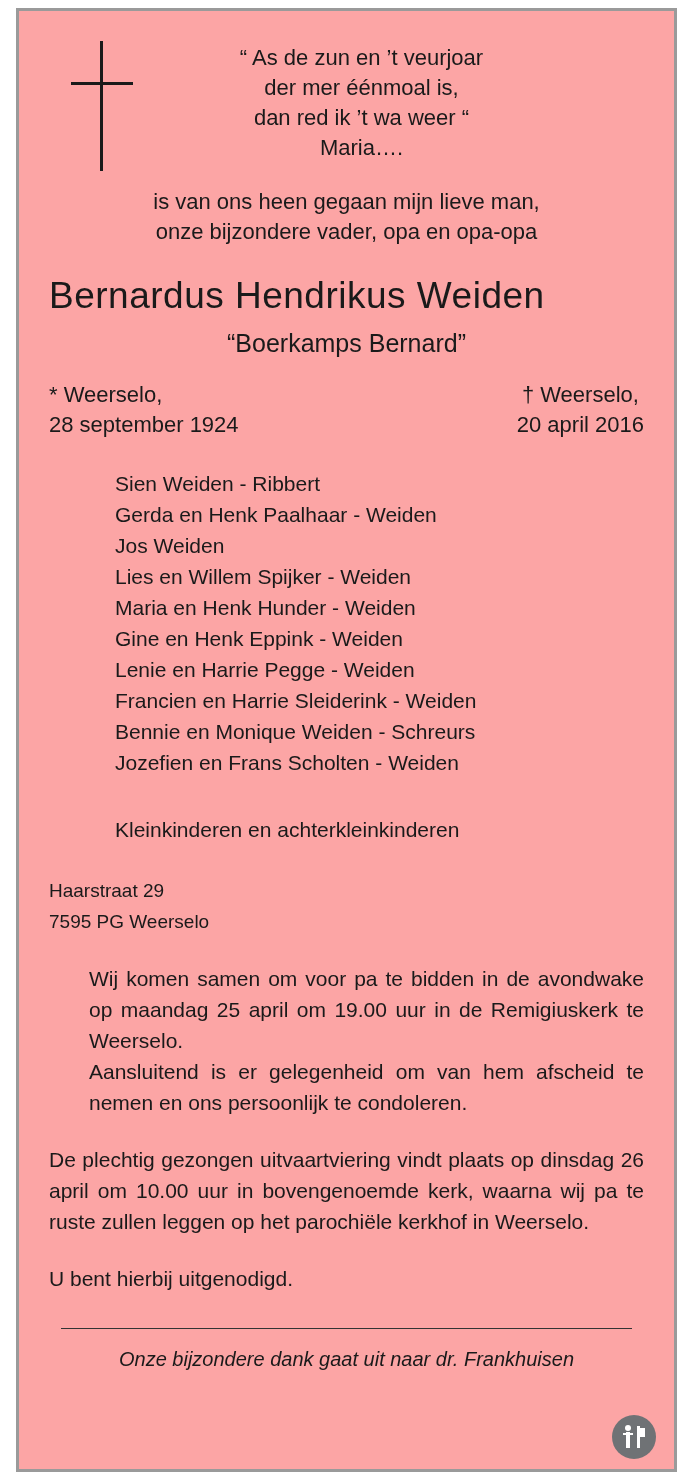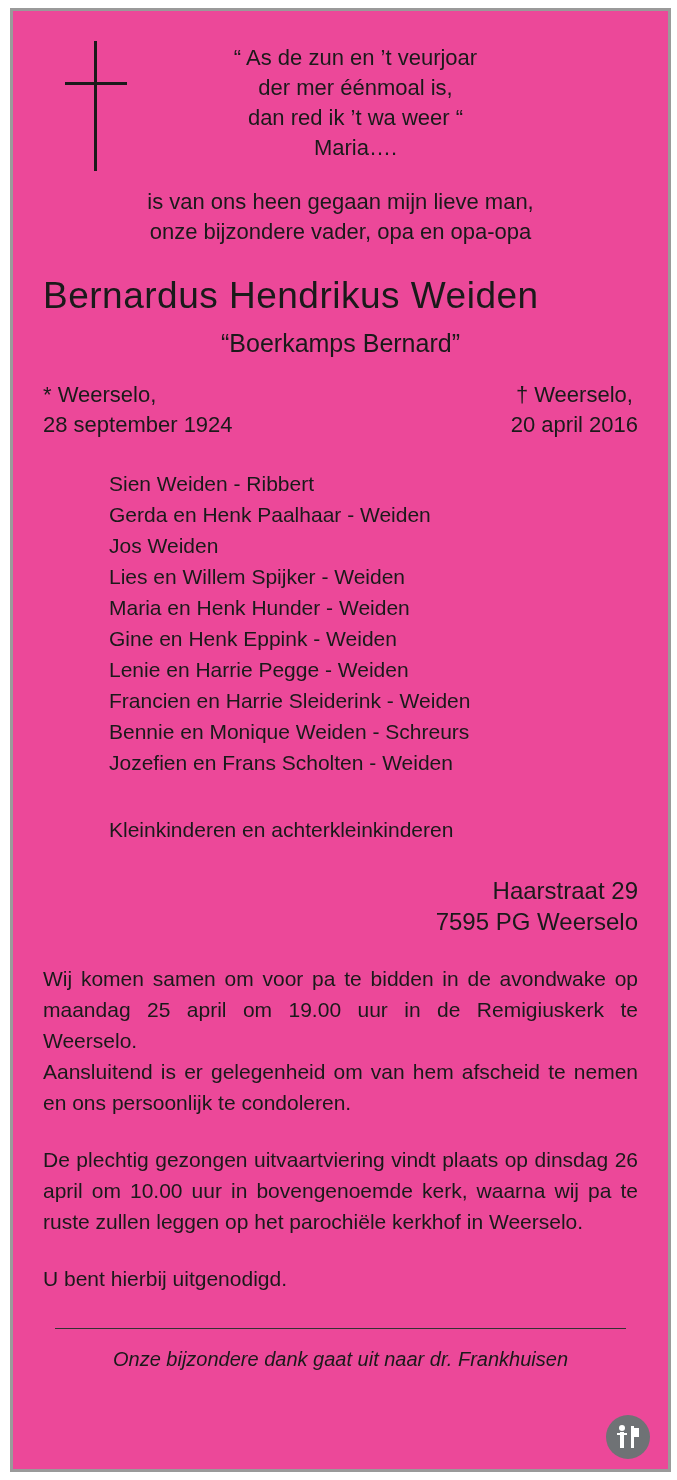--- a/index.html
+++ b/index.html
@@ -8,27 +8,27 @@
     background: #ffffff;
   }
   body {
     width: 677px;
     height: 1480px;
     font-family: "Liberation Sans", sans-serif;
     color: #1a1a1a;
   }
   .card {
     position: absolute;
-    left: 10px;
+    left: 16px;
     top: 8px;
     width: 661px;
     height: 1464px;
     box-sizing: border-box;
     border: 3px solid #9a9a9a;
-    background: #ec4899;
+    background: #fca5a5;
     overflow: hidden;
   }
   .inner {
     padding: 22px 30px 0 30px;
     box-sizing: border-box;
   }
 
   
   .cross {
     position: absolute;
@@ -101,23 +101,22 @@
   }
   .grandchildren {
     margin-top: 36px;
     padding-left: 66px;
     font-size: 21px;
     line-height: 31px;
   }
 
   .address {
     margin-top: 30px;
-    font-size: 24px;
-    line-height: 31px;
-    text-align: right;
+    font-size: 19px;
+    line-height: 31px;
   }
 
   .para {
     margin-top: 26px;
     font-size: 21px;
     line-height: 31px;
     text-align: justify;
   }
   .para.nojust { text-align: left; }
 
@@ -199,21 +198,21 @@
       <div>Jozefien en Frans Scholten - Weiden</div>
     </div>
 
     <div class="grandchildren">Kleinkinderen en achterkleinkinderen</div>
 
     <div class="address">
       <div>Haarstraat 29</div>
       <div>7595 PG Weerselo</div>
     </div>
 
-    <div class="para" style="white-space: pre-line;">Wij komen samen om voor pa te bidden in de avondwake op maandag 25 april om 19.00 uur in de Remigiuskerk te Weerselo.
+    <div class="para" style="white-space: pre-line; margin-left: 40px;">Wij komen samen om voor pa te bidden in de avondwake op maandag 25 april om 19.00 uur in de Remigiuskerk te Weerselo.
 Aansluitend is er gelegenheid om van hem afscheid te nemen en ons persoonlijk te condoleren.</div>
     <div class="para">De plechtig gezongen uitvaartviering vindt plaats op dinsdag 26 april om 10.00 uur in bovengenoemde kerk, waarna wij pa te ruste zullen leggen op het parochiële kerkhof in Weerselo.</div>
     <div class="para nojust">U bent hierbij uitgenodigd.</div>
 
     <div class="divider"></div>
 
     <div class="thanks">
       <div>Onze bijzondere dank gaat uit naar dr. Frankhuisen</div>
     </div>
 

